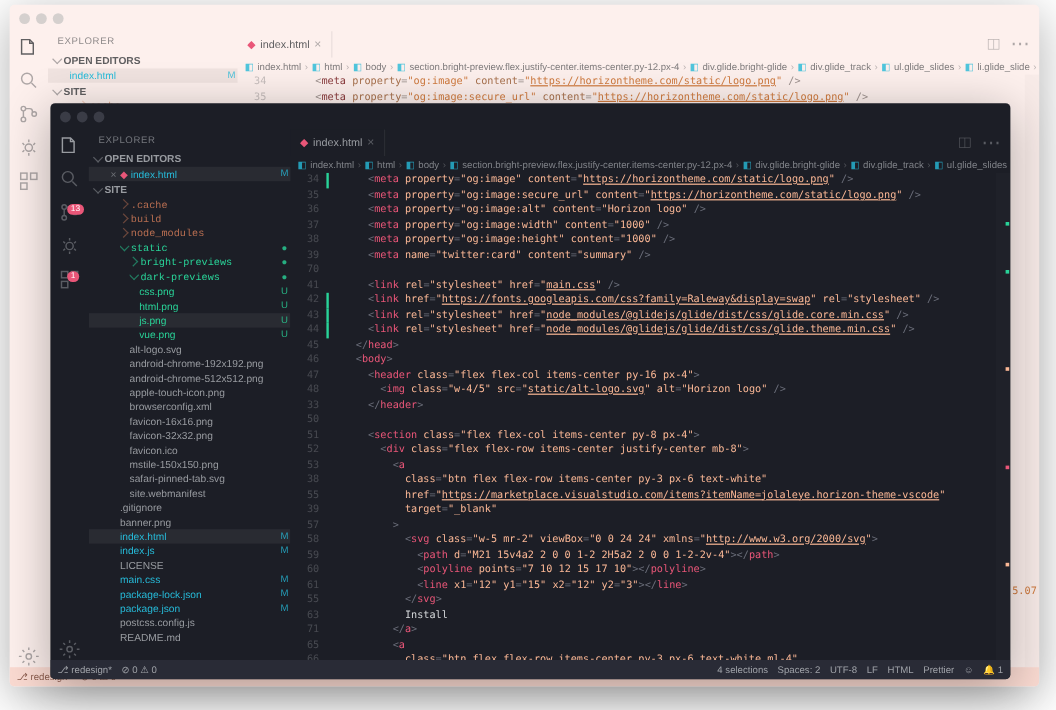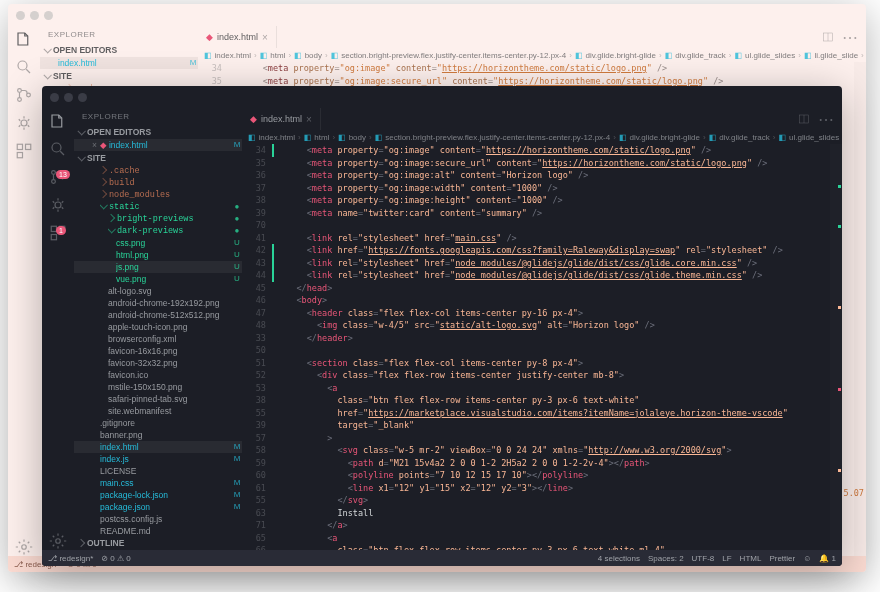--- a/index.html
+++ b/index.html
@@ -384,24 +384,20 @@
           </div>
           <div class="sb-row d1">
             <span class="nm ">postcss.config.js</span>
             <span class="st "></span>
           </div>
           <div class="sb-row d1">
             <span class="nm ">README.md</span>
             <span class="st "></span>
           </div>
         </div>
-      <div class="sb-sec">
-          <span class="chev"></span>
-          <span>OUTLINE</span>
-        </div>
     </div>
     <div class="editor">
       <div class="tabs">
         <div class="tab">
             <span class="tico">◆</span>
             <span>index.html</span>
             <span class="x">×</span>
           </div>
         <div class="tabact">
           <svg width="12" height="12" viewBox="0 0 24 24" fill="none" stroke="currentColor">

